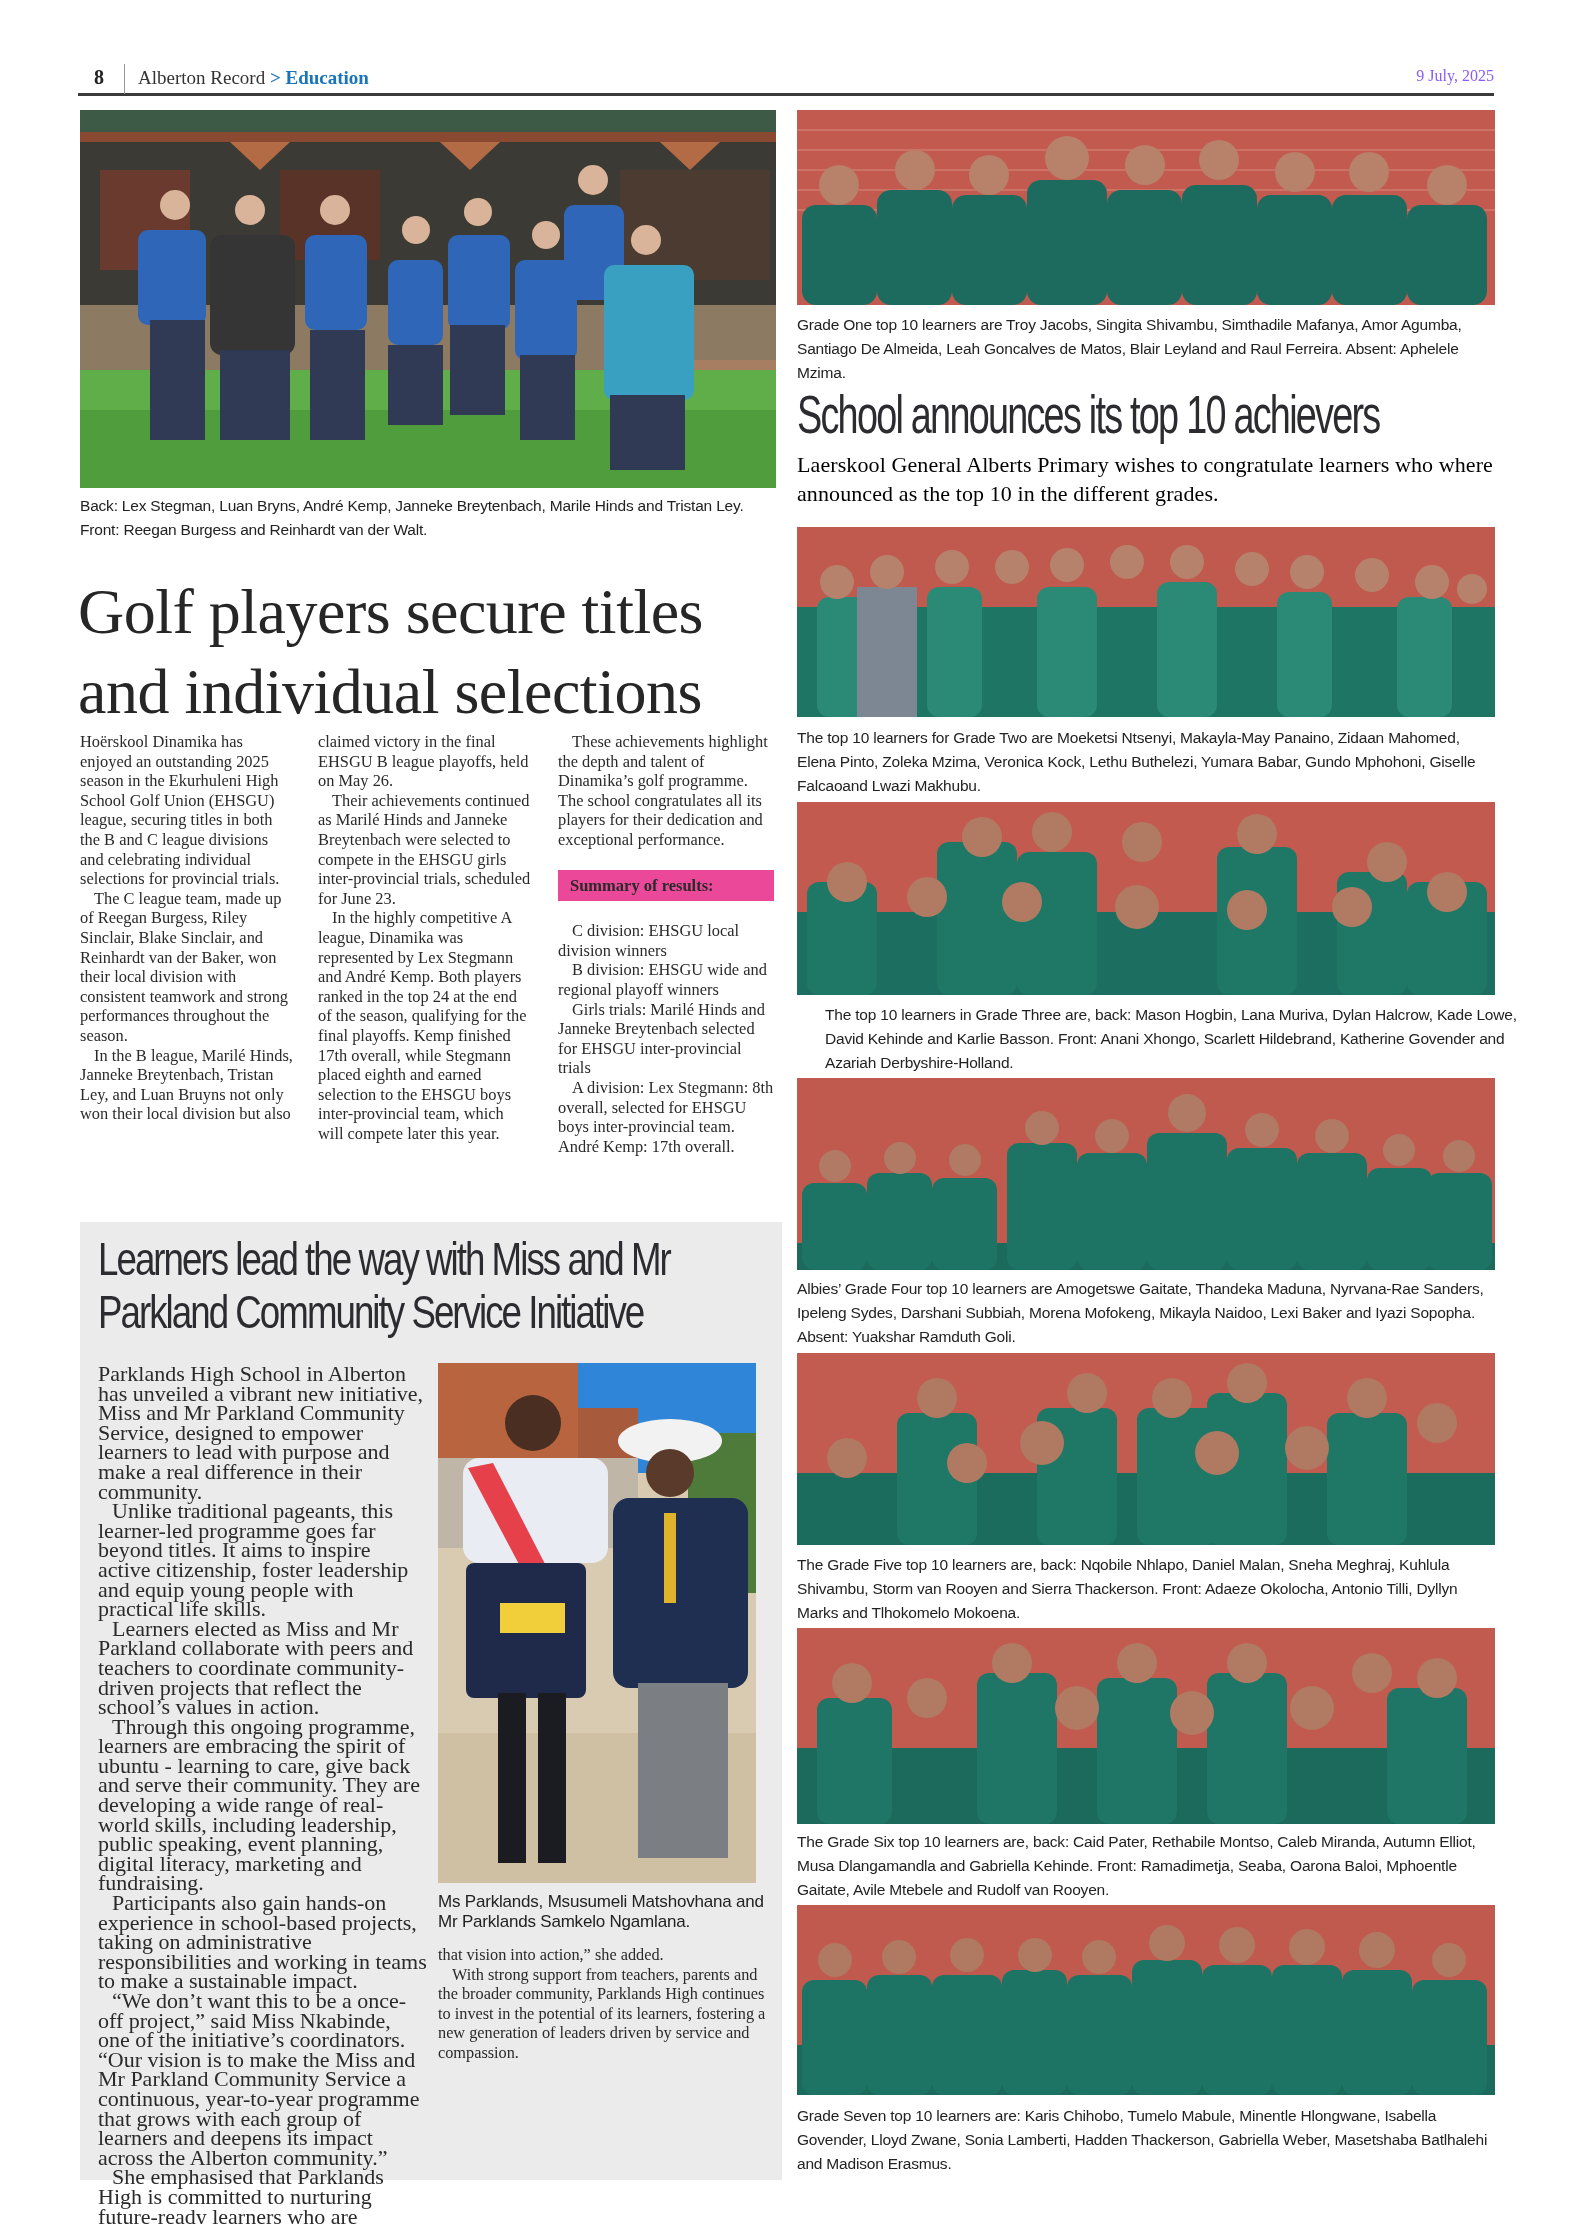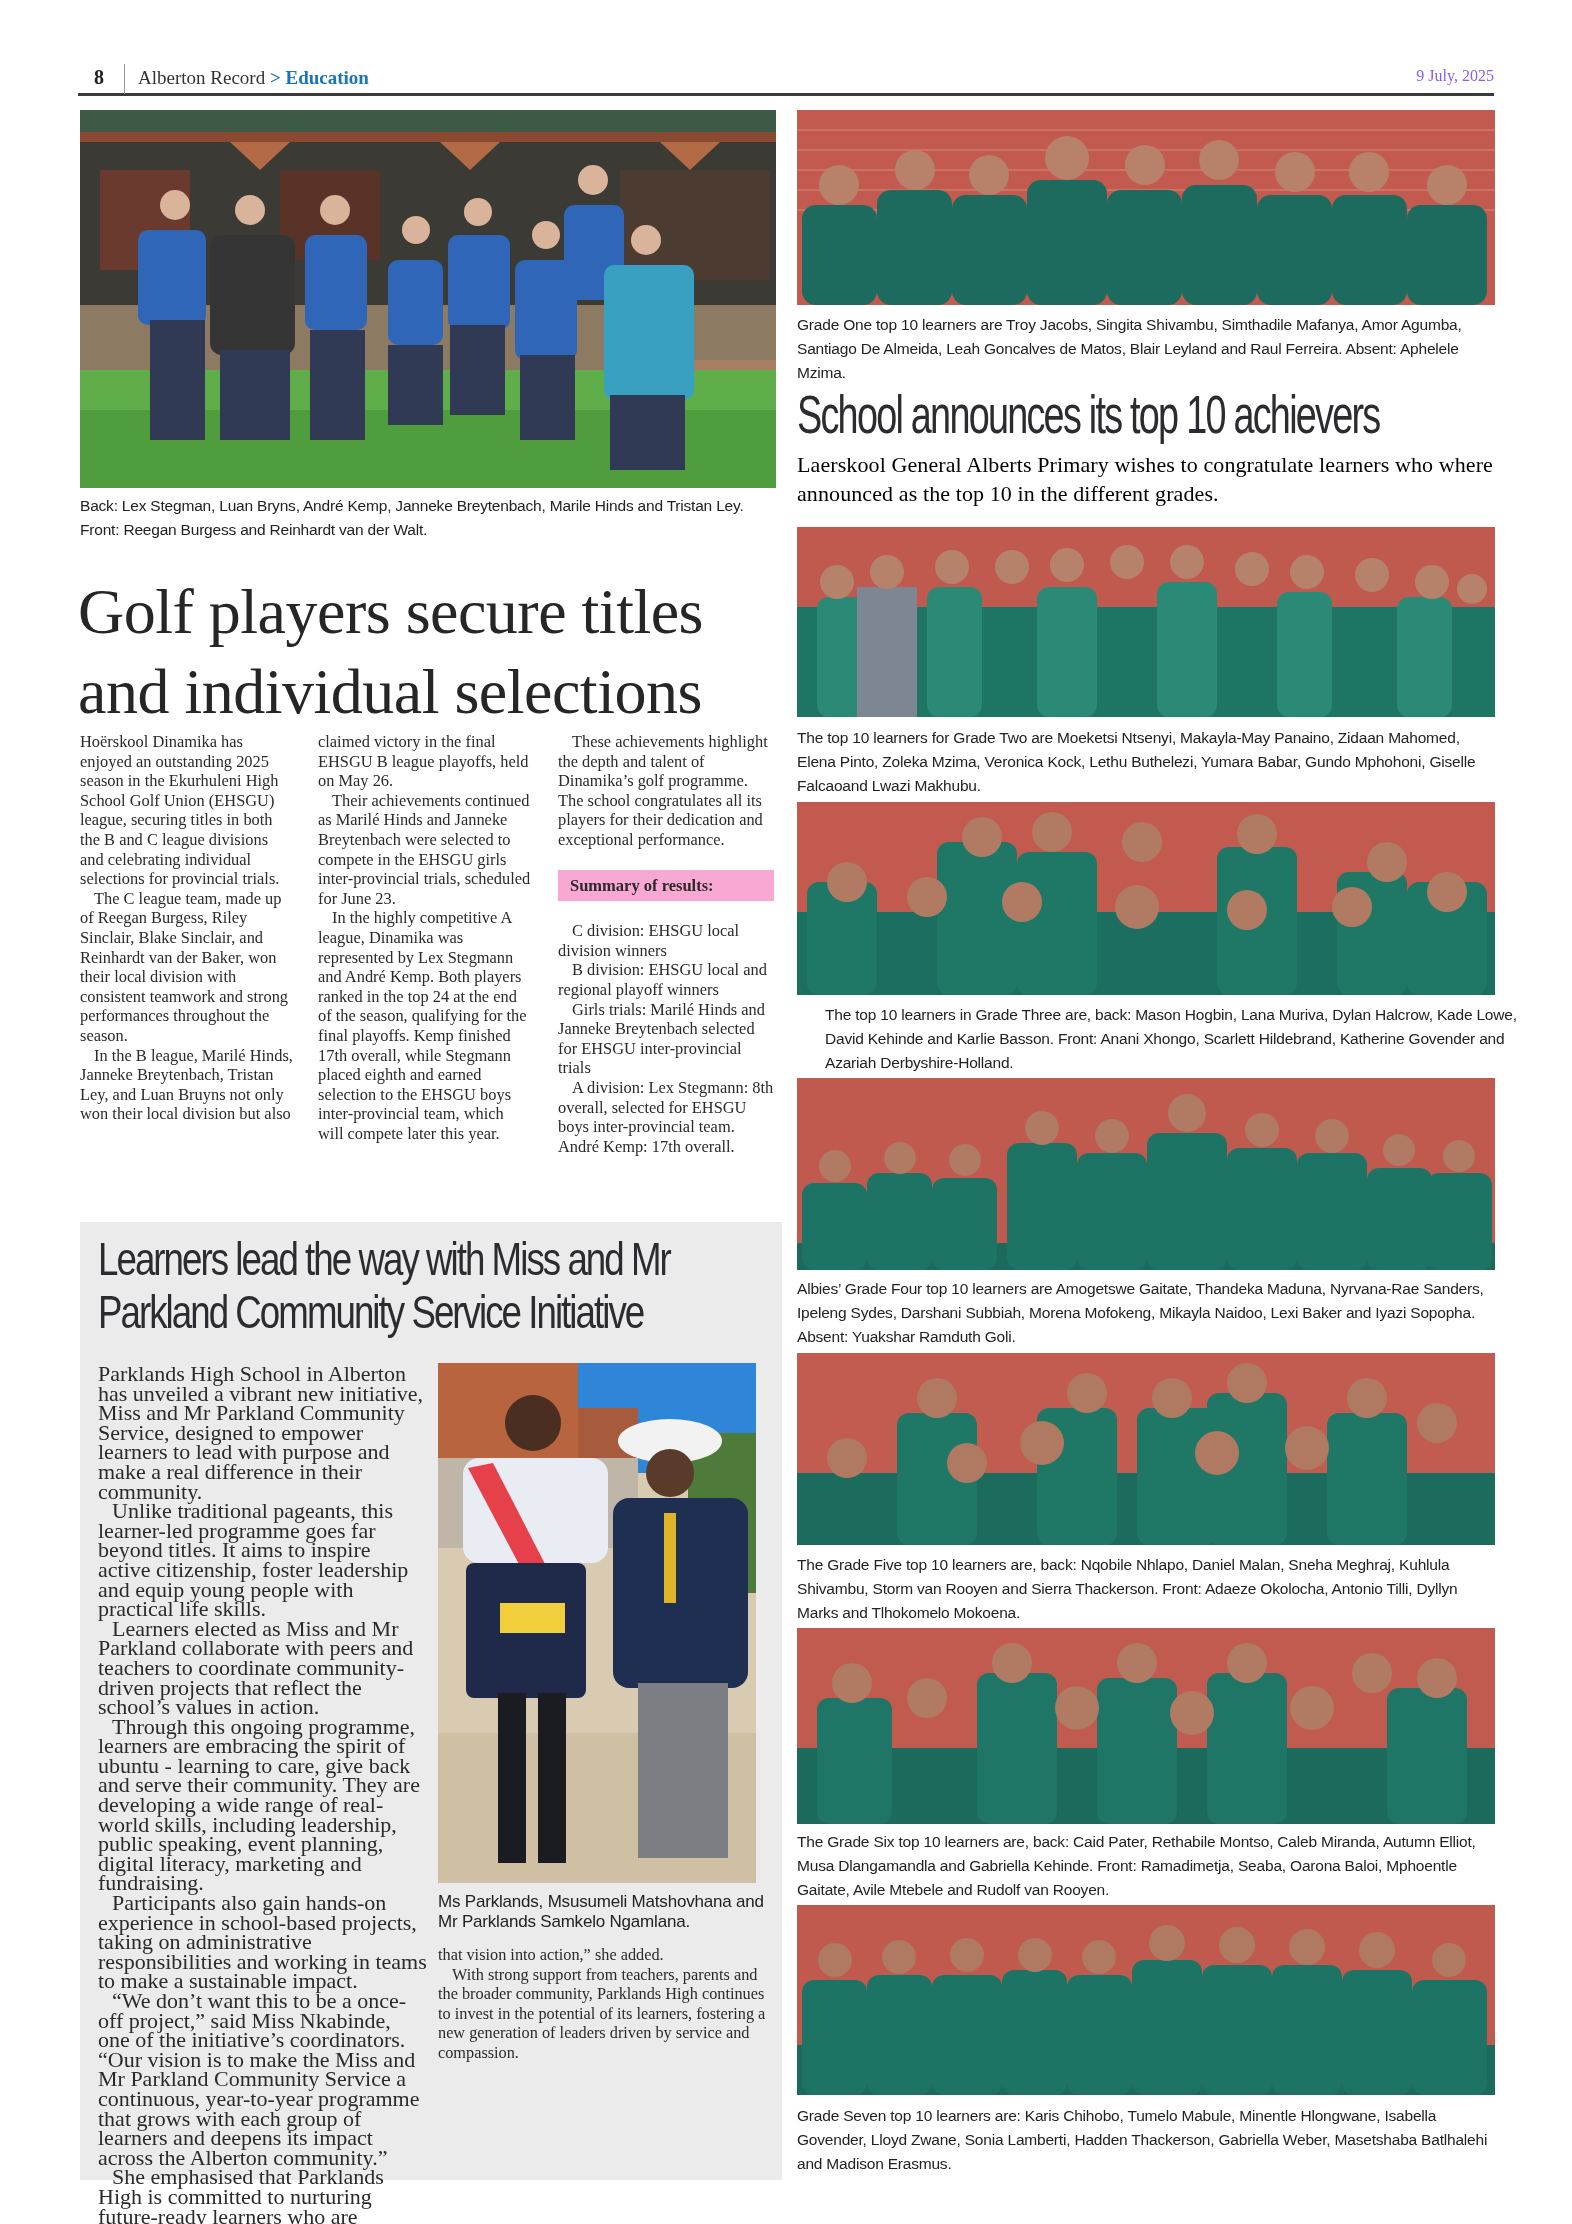--- a/index.html
+++ b/index.html
@@ -18,21 +18,21 @@
 
   .caption { position: absolute; font-family: "Liberation Sans", sans-serif; font-size: 15.5px; line-height: 24px; color: #222; letter-spacing: -0.2px; }
 
   .headline-serif { position: absolute; font-family: "Liberation Serif", serif; color: #262626; font-size: 64px; line-height: 80px; letter-spacing: -0.5px; margin-top: 24px; }
   .headline-cond { position: absolute; font-family: "Liberation Sans", sans-serif; color: #2c2c30; letter-spacing: -2.5px; transform-origin: left top; }
 
   .body-col { position: absolute; font-family: "Liberation Serif", serif; font-size: 16.4px; line-height: 19.6px; color: #2a2a2a; }
   .body-col p { text-indent: 14px; }
   .body-col p.first { text-indent: 0; }
 
-  .summary-box { background: #f9a8d4; padding: 6px 12px; font-weight: bold; font-size: 16.5px; margin: 20px 0 20px 0; }
+  .summary-box { background: #ec4899; padding: 6px 12px; font-weight: bold; font-size: 16.5px; margin: 20px 0 20px 0; }
 
   .gray-panel { position: absolute; left: 80px; top: 1222px; width: 702px; height: 958px; background: #ebebeb; }
 
   .intro { position: absolute; left: 797px; top: 450px; width: 700px; font-family: "Liberation Serif", serif; font-size: 22px; line-height: 29px; color: #000000; letter-spacing: 0.1px; }
 </style>
 </head>
 <body>
 
 <header class="masthead">
   <span class="pageno">8</span>
@@ -106,21 +106,21 @@
 </div>
 <div class="body-col" style="left:318px; top:732px; width:214px;">
   <p class="first">claimed victory in the final EHSGU B league playoffs, held on May 26.</p>
   <p>Their achievements continued as Marilé Hinds and Janneke Breytenbach were selected to compete in the EHSGU girls inter-provincial trials, scheduled for June 23.</p>
   <p>In the highly competitive A league, Dinamika was represented by Lex Stegmann and André Kemp. Both players ranked in the top 24 at the end of the season, qualifying for the final playoffs. Kemp finished 17th overall, while Stegmann placed eighth and earned selection to the EHSGU boys inter-provincial team, which will compete later this year.</p>
 </div>
 <div class="body-col" style="left:558px; top:732px; width:216px;">
   <p>These achievements highlight the depth and talent of Dinamika’s golf programme. The school congratulates all its players for their dedication and exceptional performance.</p>
   <div class="summary-box">Summary of results:</div>
   <p>C division: EHSGU local division winners</p>
-  <p>B division: EHSGU local and regional playoff winners</p>
+  <p>B division: EHSGU wide and regional playoff winners</p>
   <p>Girls trials: Marilé Hinds and Janneke Breytenbach selected for EHSGU inter-provincial trials</p>
   <p>A division: Lex Stegmann: 8th overall, selected for EHSGU boys inter-provincial team. André Kemp: 17th overall.</p>
 </div>
 
 <div class="gray-panel"></div>
 <div class="headline-cond" style="left:98px; top:1232px; width:640px; font-size:47px; line-height:53px; transform: scaleX(0.78); width:860px;">
   <div>Learners lead the way with Miss and Mr</div>
   <div>Parkland Community Service Initiative</div>
 </div>
 

